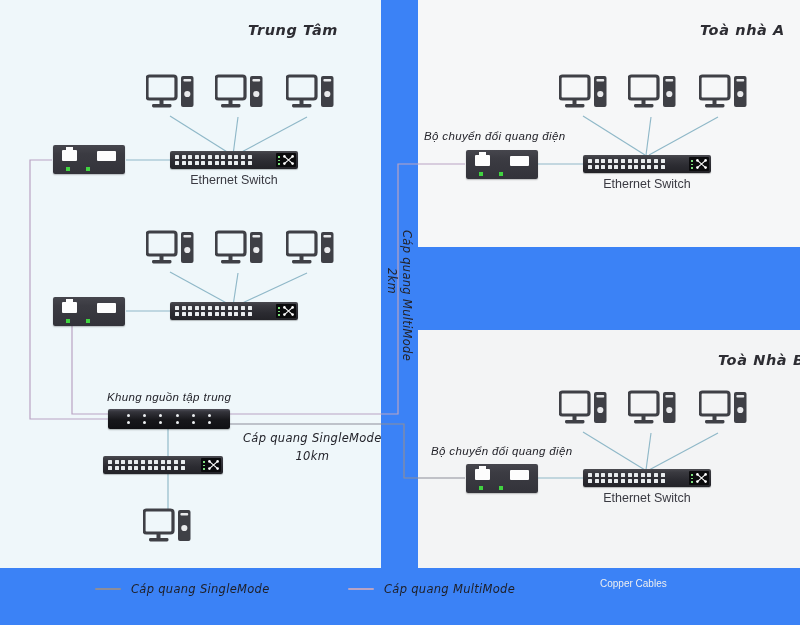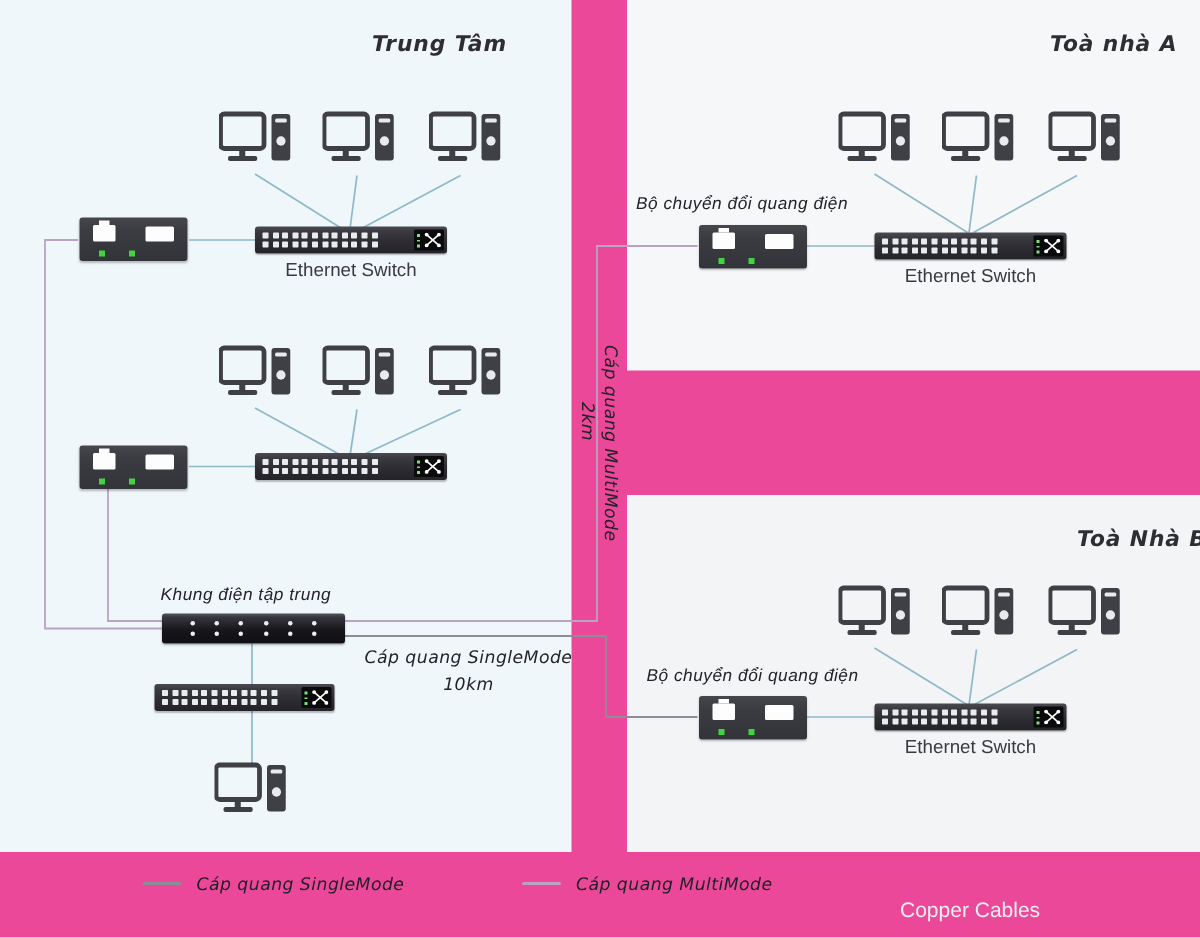--- a/index.html
+++ b/index.html
@@ -7,21 +7,21 @@
     padding: 0;
     background: #ffffff;
   }
   body {
     font-family: "DejaVu Sans", sans-serif;
   }
   #stage {
     position: relative;
     width: 800px;
     height: 625px;
-    background: #ec4899;
+    background: #3b82f6;
     overflow: hidden;
   }
   .panel {
     position: absolute;
   }
   .panel-center { left: 0; top: 0; width: 381px; height: 568px; background: #eff7fa; }
   .panel-a { left: 418px; top: 0; width: 382px; height: 247px; background: #f6f7f8; }
   .panel-b { left: 418px; top: 330px; width: 382px; height: 238px; background: #f3f4f5; }
 
   .zone-title {
@@ -69,25 +69,24 @@
     font-size: 11.5px;
     letter-spacing: 0.3px;
     color: #23232a;
     white-space: nowrap;
     transform-origin: 0 0;
     transform: rotate(90deg);
   }
   .watermark {
     position: absolute;
     font-family: "Liberation Sans", sans-serif;
-    font-size: 14px;
+    font-size: 10px;
     color: #eceef0;
     white-space: nowrap;
     pointer-events: none;
-    margin-top: 20px;
   }
 
   
   .pc { position: absolute; width: 50px; height: 42px; }
   .pc svg { display: block; }
 
   
   .eswitch {
     position: absolute;
     height: 18px;
@@ -407,21 +406,21 @@
       <svg width="11" height="10" viewBox="0 0 11 10">
         <path d="M1.4 1.4 L9.6 8.6 M9.6 1.4 L1.4 8.6" stroke="#ffffff" stroke-width="1.1" fill="none"></path>
         <circle cx="1.4" cy="1.4" r="1.3" fill="#ffffff"></circle>
         <circle cx="9.6" cy="1.4" r="1.3" fill="#ffffff"></circle>
         <circle cx="1.4" cy="8.6" r="1.3" fill="#ffffff"></circle>
         <circle cx="9.6" cy="8.6" r="1.3" fill="#ffffff"></circle>
       </svg>
     </span>
   </div>
 
-  <div class="dev-label" style="left:107px; top:391px;">Khung điện tập trung</div>
+  <div class="dev-label" style="left:107px; top:391px;">Khung nguồn tập trung</div>
 
   <div class="patchpanel" style="left:108px; top:409px; width:122px;">
     <span class="pp">
         <i></i>
         <i></i>
       </span>
     <span class="pp">
         <i></i>
         <i></i>
       </span>

